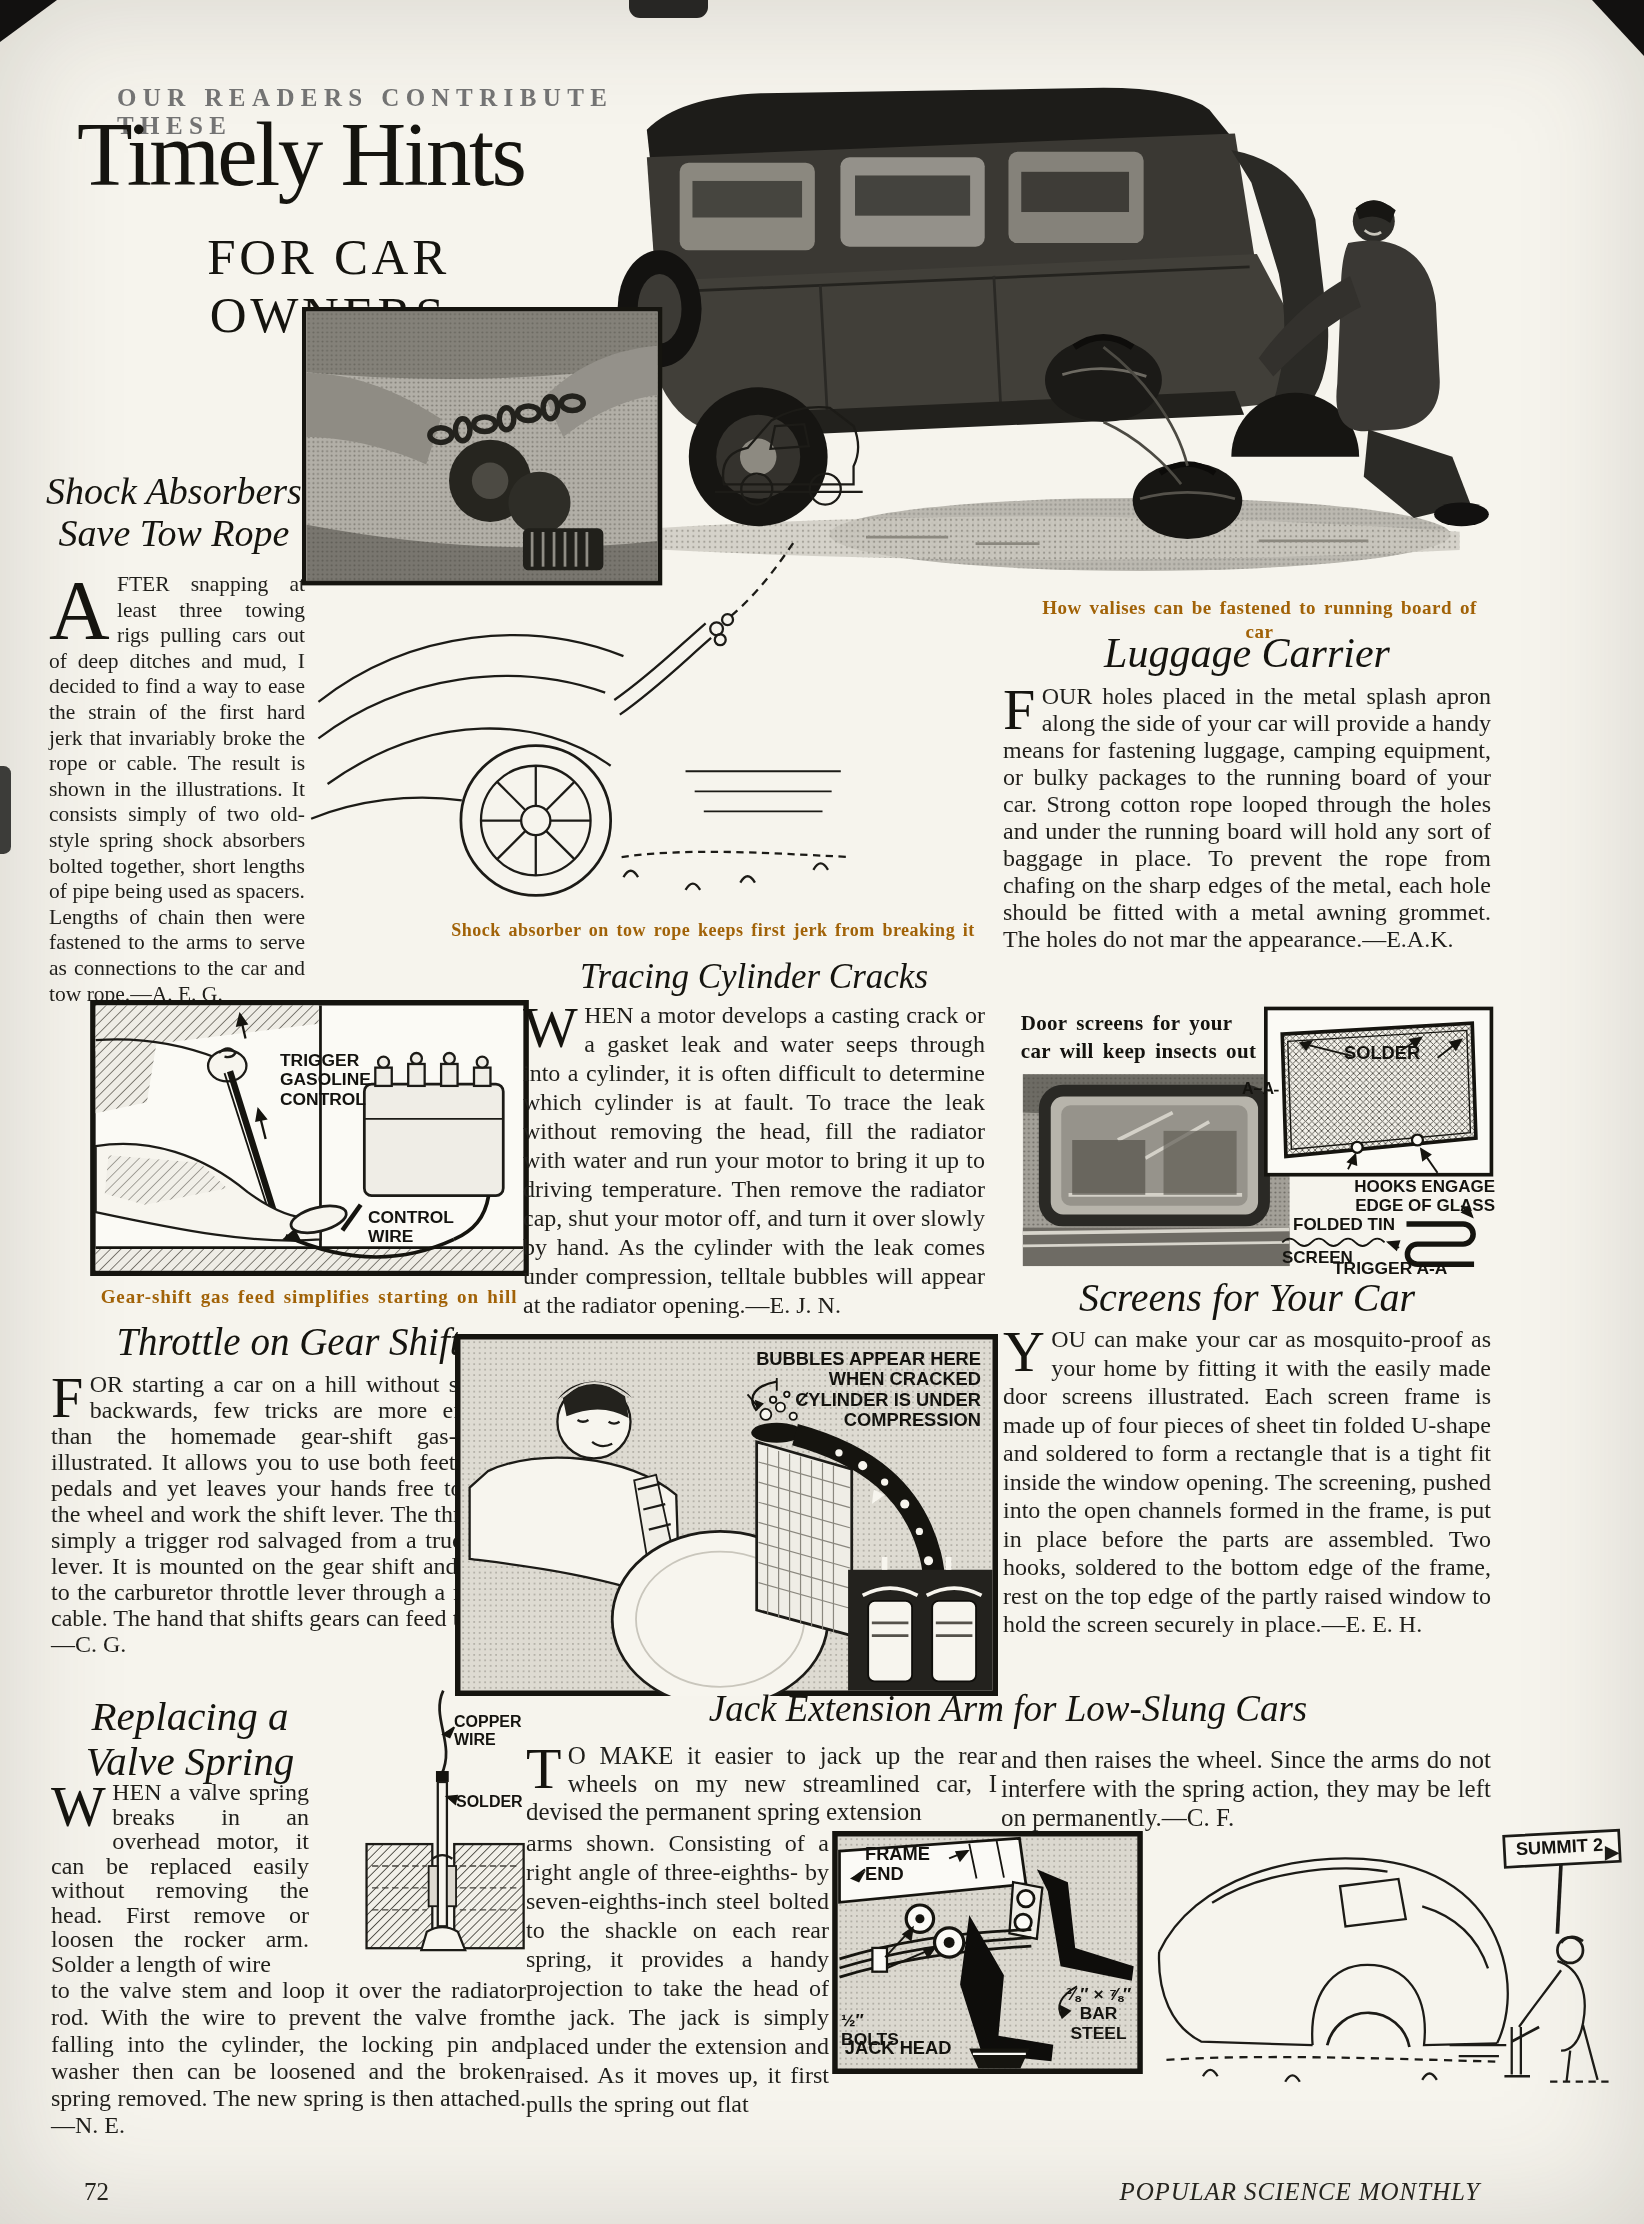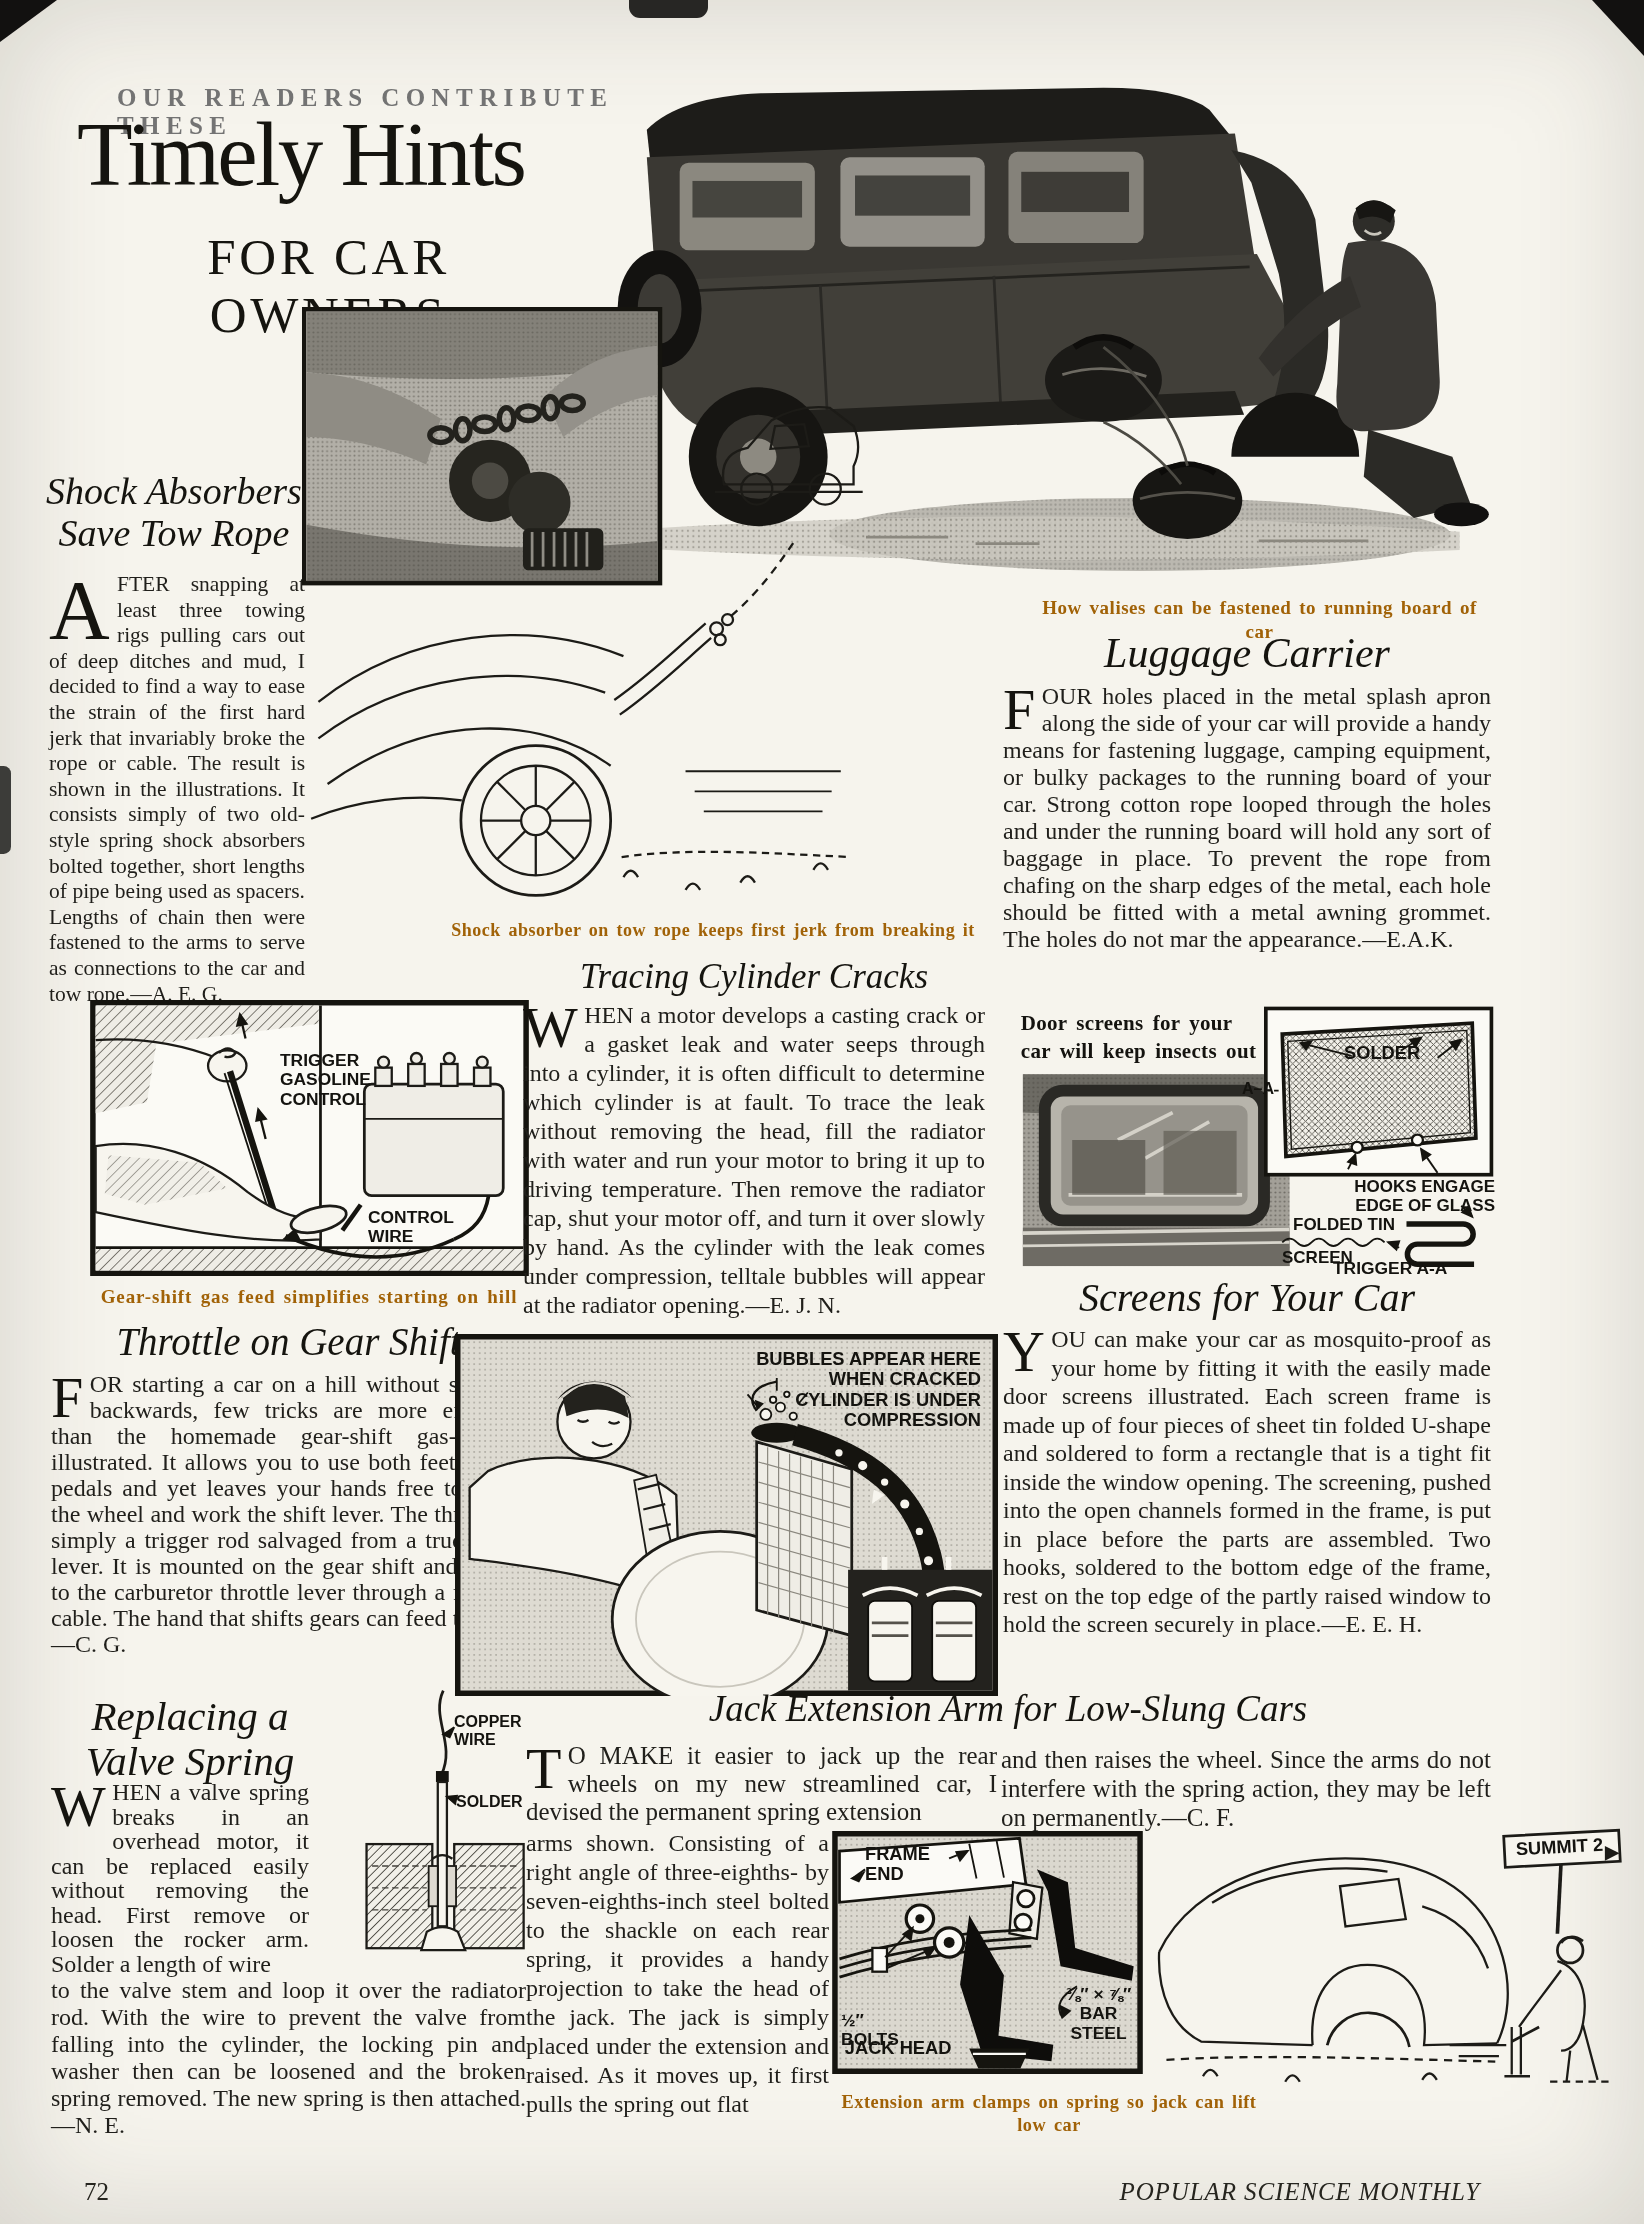--- a/index.html
+++ b/index.html
@@ -503,19 +503,18 @@
         <path d="M440,292 h70" stroke-dasharray="8 6"></path>
         <path d="M20,268 C120,262 240,266 380,270" stroke-dasharray="9 7"></path>
         <path d="M60,286 q8,-14 16,0 M150,292 q8,-14 16,0 M300,290 q8,-14 16,0"></path>
         <line x1="452" y1="52" x2="448" y2="130" stroke-width="4"></line>
         <rect x="390" y="20" width="126" height="34" fill="#f7f5ee" stroke-width="3" transform="rotate(-3 453 37)"></rect>
       </g>
       <path d="M500,34 l16,8 -16,8 Z" fill="#1c1b17"></path>
     </svg>
     <div class="label" style="left:364px;top:22px;width:95px;font-size:18.3px;text-align:center;transform:rotate(-3deg);">SUMMIT 2</div>
   </div>
-  <div class="abs caption" style="left:825px;top:2091px;width:448px;font-size:18.3px;">Extension arm clamps on spring so jack can lift low car</div>
 
   <div class="abs footer" style="left:84px;top:2178px;">72</div>
   <div class="abs footer" style="left:1005px;top:2178px;width:475px;text-align:right;font-style:italic;letter-spacing:0.9px;">POPULAR SCIENCE MONTHLY</div>
 
 </div>
 
 
 </body></html>

